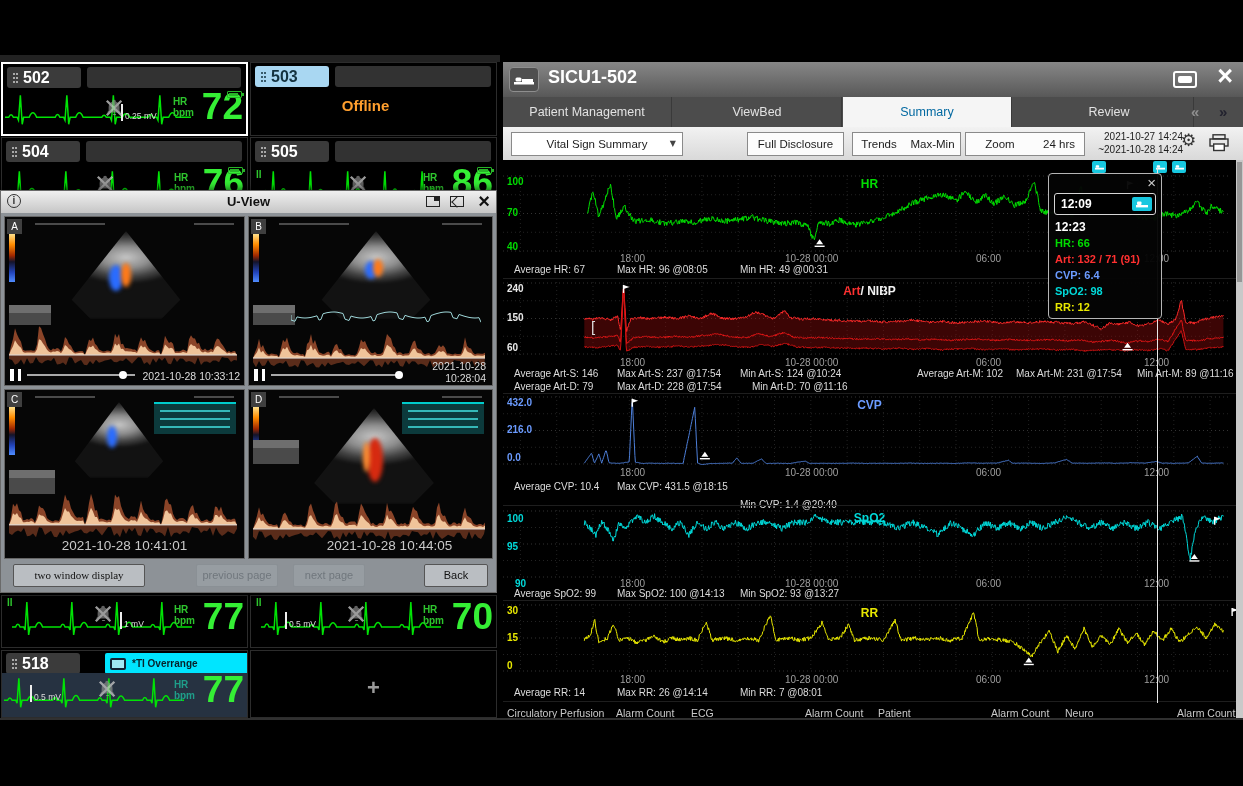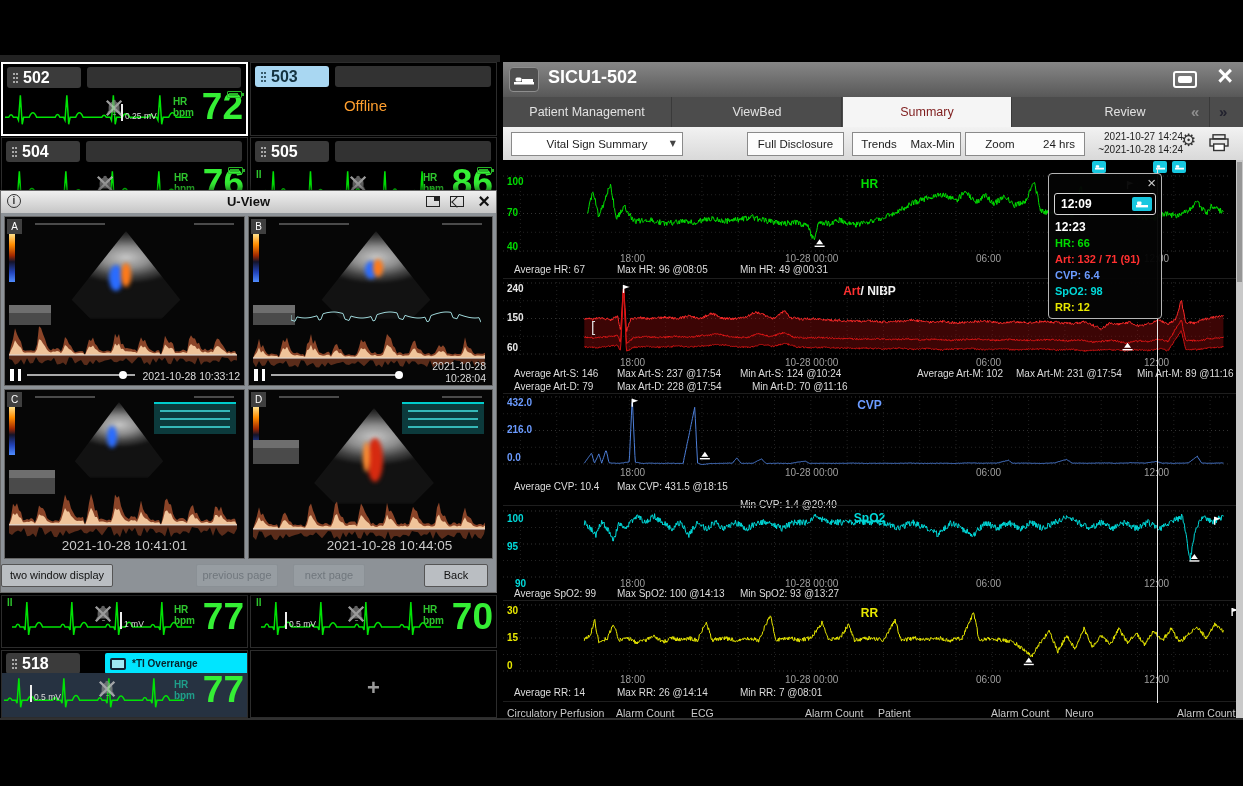--- a/index.html
+++ b/index.html
@@ -27,21 +27,21 @@
   .hrval{position:absolute;right:3px;top:-4px;color:#35ef35;font-size:37px;font-weight:bold;}
   .battery{position:absolute;right:4px;top:1px;width:15px;height:7px;border:1px solid #28b428;border-radius:1px;}
   .battery:before{content:"";position:absolute;left:1px;top:1px;bottom:1px;width:9px;background:#28b428;}
   .battery:after{content:"";position:absolute;right:-3px;top:1px;width:2px;height:3px;background:#28b428;}
   .lead{position:absolute;left:5px;top:3px;color:#2ec52e;font-size:10px;font-weight:bold;}
   .scale-mark{position:absolute;display:flex;align-items:flex-end;}
   .scale-line{display:inline-block;width:2px;height:17px;background:#eee;margin-right:2px;}
   .scale-txt{color:#ddd;font-size:8.5px;}
   .bell{position:absolute;opacity:.8;}
   .offline{position:absolute;left:0;right:16px;top:34px;text-align:center;color:var(--offline);
-    font-size:15px;font-weight:normal;}
+    font-size:15px;font-weight:bold;}
   .ti-alert{position:absolute;left:103px;top:2px;width:144px;height:21px;background:var(--alarm);
     border-radius:2px;display:flex;align-items:center;color:#07222a;font-size:10px;font-weight:bold;}
   .alert-icon{width:16px;height:12px;background:#123;border-radius:2px;margin:0 6px 0 5px;position:relative;}
   .alert-icon:before{content:"";position:absolute;left:2px;top:2px;right:2px;bottom:2px;background:#9fe8f2;}
   .plus-sign{position:absolute;left:0;right:0;top:24px;text-align:center;color:#9a9a9a;font-size:22px;font-weight:bold;}
 
   
   #uview{position:absolute;left:0;top:190px;width:497px;height:403px;background:#8d9297;
     border:1px solid #6a6a6a;box-shadow:0 0 8px rgba(0,0,0,.8);}
   .uv-title{position:absolute;left:0;top:0;right:0;height:22px;
@@ -86,21 +86,21 @@
   .s-title{position:absolute;left:0;top:0;right:0;height:35px;background:linear-gradient(#878787,#585858);}
   .s-bedbtn{position:absolute;left:6px;top:5px;width:30px;height:25px;background:#4f4f4f;
     border:1px solid #8e8e8e;border-radius:4px;display:flex;align-items:center;justify-content:center;}
   .s-name{position:absolute;left:45px;top:5px;color:#fff;font-size:18px;font-weight:bold;}
   .s-scr{position:absolute;right:46px;top:9px;width:24px;height:17px;border:2px solid #fff;border-radius:3px;}
   .s-scr:before{content:"";position:absolute;left:3px;top:3px;right:3px;bottom:3px;background:#fff;border-radius:2px;}
   .s-x{position:absolute;right:10px;top:-1px;color:#fff;font-size:27px;font-weight:bold;}
   .s-tabs{position:absolute;left:0;top:35px;right:0;height:30px;background:#4c4c4c;}
   .s-tab{position:absolute;top:0;height:30px;width:169px;color:#e2e2e2;font-size:12.5px;
     text-align:center;line-height:30px;border-right:1px solid #3a3a3a;}
-  .s-tab.on{background:#f5f5f5;color:#7f1d1d;}
+  .s-tab.on{background:#f5f5f5;color:#0369a1;}
   .s-nav{position:absolute;top:0;height:30px;line-height:30px;font-size:15px;font-weight:bold;}
   .s-toolbar{position:absolute;left:0;top:65px;right:0;height:33px;background:linear-gradient(#f2f2f2,#d9d9d9);}
   .tb-btn{position:absolute;top:5px;height:24px;background:#fcfcfc;border:1px solid #8a8a8a;
     color:#1c1c1c;font-size:11.5px;text-align:center;line-height:22px;}
   .tb-dd{position:absolute;left:8px;top:5px;width:172px;height:24px;background:#fff;border:1px solid #8a8a8a;
     color:#1c1c1c;font-size:11.5px;text-align:center;line-height:22px;}
   .tb-dd .car{position:absolute;right:6px;top:0;font-size:8px;color:#444;font-family:"DejaVu Sans",sans-serif;}
   .tb-dates{position:absolute;left:588px;top:4px;width:92px;color:#1c1c1c;font-size:10px;line-height:12.5px;text-align:right;}
   .tb-gear{position:absolute;left:678px;top:3px;font-size:17px;color:#333;font-family:"DejaVu Sans",sans-serif;}
 
@@ -406,21 +406,21 @@
       <svg width="232" height="50" style="position:absolute;left:4px;top:102px;">
           <path d="M0 37L0 37.0L2 30.5L4 23.8L6 15.3L8 22.9L10 21.5L12 26.6L14 29.7L16 32.1L18 32.0L20 33.0L22 33.0L24 32.3L26 36.5L28 29.6L30 22.5L32 20.5L34 24.1L36 28.9L38 29.8L40 33.0L42 32.6L44 33.1L46 32.9L48 32.6L50 34.0L52 34.6L54 28.5L56 14.7L58 11.4L60 18.4L62 23.2L64 29.3L66 31.0L68 32.0L70 32.5L72 30.9L74 31.2L76 32.7L78 32.7L80 24.7L82 12.2L84 9.5L86 20.7L88 24.4L90 25.3L92 30.7L94 31.8L96 30.0L98 29.6L100 29.4L102 29.4L104 32.5L106 21.1L108 11.6L110 15.0L112 20.0L114 23.8L116 26.7L118 31.9L120 30.7L122 32.8L124 33.3L126 31.2L128 30.9L130 31.3L132 24.7L134 10.8L136 19.5L138 18.5L140 21.9L142 26.8L144 31.7L146 32.7L148 31.3L150 32.1L152 30.8L154 32.7L156 31.7L158 22.6L160 14.7L162 18.1L164 19.2L166 25.9L168 27.9L170 31.2L172 31.8L174 31.2L176 31.2L178 32.7L180 32.3L182 30.6L184 15.4L186 10.6L188 20.8L190 24.0L192 23.6L194 28.9L196 32.6L198 32.5L200 30.4L202 30.4L204 32.2L206 31.0L208 31.9L210 22.1L212 15.6L214 23.5L216 25.1L218 26.5L220 31.1L222 32.5L224 33.1L226 32.0L228 32.1L230 33.2L232 30.6L232 37Z" fill="#8a4428"></path>
           <path d="M0 37L0 37.0L2 33.4L4 29.8L6 25.0L8 29.2L10 28.5L12 31.3L14 33.0L16 34.3L18 34.2L20 34.8L22 34.8L24 34.4L26 36.7L28 32.9L30 29.0L32 27.9L34 29.9L36 32.6L38 33.1L40 34.8L42 34.6L44 34.8L46 34.8L48 34.6L50 35.3L52 35.7L54 32.3L56 24.7L58 22.9L60 26.8L62 29.4L64 32.8L66 33.7L68 34.2L70 34.5L72 33.7L74 33.8L76 34.6L78 34.6L80 30.2L82 23.4L84 21.9L86 28.0L88 30.1L90 30.5L92 33.5L94 34.1L96 33.1L98 32.9L100 32.8L102 32.8L104 34.5L106 28.3L108 23.0L110 24.9L112 27.7L114 29.8L116 31.3L118 34.2L120 33.6L122 34.7L124 35.0L126 33.8L128 33.6L130 33.9L132 30.2L134 22.6L136 27.4L138 26.8L140 28.7L142 31.4L144 34.1L146 34.6L148 33.9L150 34.3L152 33.6L154 34.7L156 34.1L158 29.1L160 24.8L162 26.6L164 27.2L166 30.9L168 32.0L170 33.8L172 34.2L174 33.8L176 33.8L178 34.6L180 34.4L182 33.5L184 25.1L186 22.5L188 28.1L190 29.8L192 29.6L194 32.6L196 34.6L198 34.5L200 33.4L202 33.4L204 34.4L206 33.7L208 34.2L210 28.8L212 25.2L214 29.6L216 30.5L218 31.2L220 33.8L222 34.5L224 34.9L226 34.2L228 34.3L230 34.9L232 33.5L232 37Z" fill="#f0c49a"></path>
           <path d="M0 37L0 44.8L3 47.9L6 39.3L9 39.8L12 45.9L15 44.0L18 42.4L21 47.4L24 47.9L27 43.2L30 46.8L33 41.9L36 45.2L39 44.0L42 42.9L45 42.3L48 41.0L51 44.3L54 44.7L57 42.7L60 43.3L63 40.3L66 43.3L69 46.3L72 42.8L75 39.1L78 39.4L81 46.6L84 44.3L87 47.9L90 40.5L93 45.2L96 40.2L99 43.0L102 39.6L105 46.1L108 46.8L111 39.6L114 44.3L117 40.4L120 40.8L123 44.4L126 43.4L129 44.5L132 47.2L135 39.2L138 47.7L141 44.2L144 43.9L147 45.6L150 42.7L153 42.9L156 44.6L159 39.0L162 39.8L165 40.2L168 44.3L171 42.2L174 42.7L177 39.5L180 46.9L183 39.5L186 44.1L189 46.9L192 45.1L195 42.7L198 44.1L201 45.3L204 40.7L207 40.7L210 45.9L213 47.2L216 39.6L219 46.9L222 41.8L225 45.5L228 46.9L231 42.1L232 37Z" fill="#5a2c1a"></path>
           <line x1="0" y1="37" x2="232" y2="37" stroke="#ddd" stroke-width="1"></line>
         </svg>
       <div class="cstamp" style="bottom:5px;padding-left:38px;">2021-10-28 10:44:05</div>
     </div>
 
     <div class="uv-btnbar">
-      <div class="uv-btn" style="left:0;width:112px;">two window display</div>
+      <div class="uv-btn" style="left:12px;width:132px;font-family:Liberation Serif, serif;">two window display</div>
       <div class="uv-btn dis" style="left:195px;width:82px;">previous page</div>
       <div class="uv-btn dis" style="left:292px;width:72px;">next page</div>
       <div class="uv-btn" style="right:8px;width:64px;">Back</div>
     </div>
   </div>
 
   <div id="sicu">
     <div class="s-title">
       <div class="s-bedbtn">
         <svg width="20" height="12" viewBox="0 0 20 12">
@@ -431,21 +431,21 @@
       </div>
       <span class="s-name">SICU1-502</span>
       <span class="s-scr"></span>
       <span class="s-x">×</span>
     </div>
 
     <div class="s-tabs">
       <div class="s-tab" style="left:0;">Patient Management</div>
       <div class="s-tab" style="left:170px;">ViewBed</div>
       <div class="s-tab on" style="left:340px;">Summary</div>
-      <div class="s-tab" style="left:538px;">Review</div>
+      <div class="s-tab" style="left:522px;">Review</div>
       <span class="s-nav" style="left:688px;color:#8f8f8f;">«</span>
       <span class="s-nav" style="left:716px;color:#22222e;">»</span>
     </div>
 
     <div class="s-toolbar">
       <div class="tb-dd"><span>Vital Sign Summary</span><span class="car">▼</span></div>
       <div class="tb-btn" style="left:244px;width:97px;">Full Disclosure</div>
       <div class="tb-btn" style="left:349px;width:54px;">Trends</div>
       <div class="tb-btn" style="left:402px;width:56px;border-left:none;">Max-Min</div>
       <div class="tb-btn" style="left:462px;width:70px;">Zoom</div>

